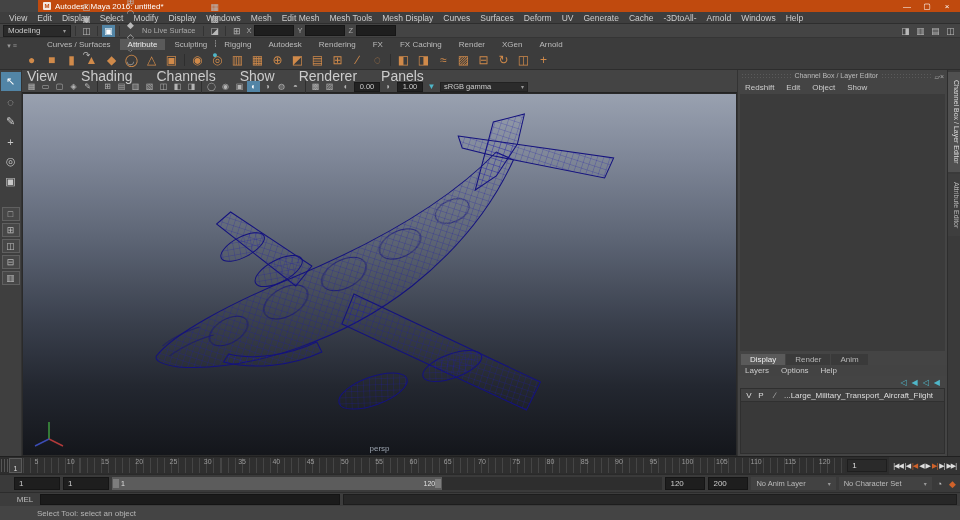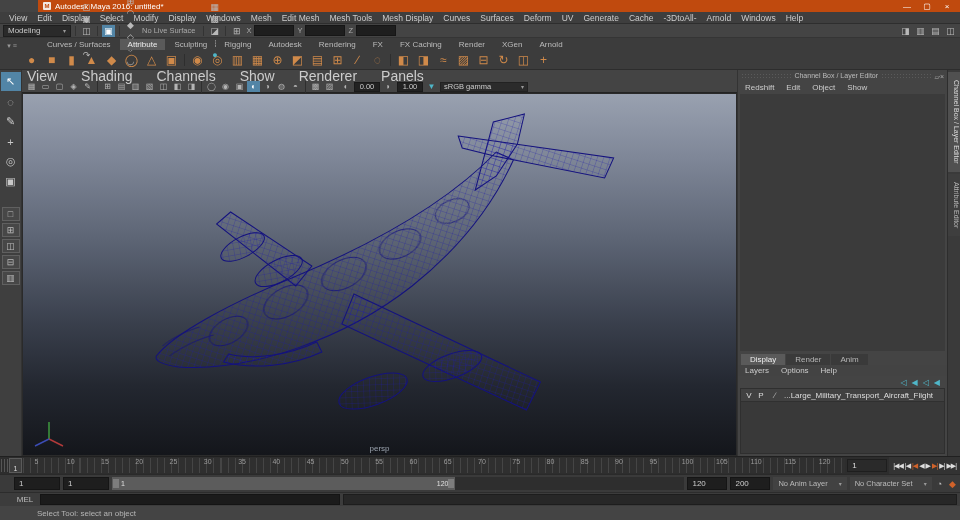--- a/index.html
+++ b/index.html
@@ -104,21 +104,21 @@
   .pb-btn { font-size:7px; color:#ddd; letter-spacing:-1px; white-space:nowrap; }
   .pb-btn.orange { color:#d0622a; }
 
   
   .range-row { height:18px; display:flex; align-items:center; gap:3px; padding:0 2px; background:#3a3a3a; border-top:1px solid #2a2a2a; }
   .rs-field { width:46px; height:13px; background:#1e1e1e; border:1px solid #151515; font-size:8px; color:#ccc; display:flex; align-items:center; padding-left:4px; }
   .rs-field.sm { width:40px; }
   .rs-track { flex:1; height:13px; background:#2e2e2e; position:relative; }
   .rs-bar { position:absolute; left:0; top:0; bottom:0; width:60%; background:#5c5c5c; display:flex; align-items:center; justify-content:space-between; font-size:7px; color:#e0e0e0; padding:0 1px; }
   .rs-handle { width:6px; height:9px; background:#7d7d7d; }
-  .rs-dd { height:13px; display:flex; align-items:center; gap:11px; padding:0 5px; font-size:7.5px; color:#bbb; background:#424242; white-space:nowrap;justify-content:flex-end; }
+  .rs-dd { height:13px; display:flex; align-items:center; gap:22px; padding:0 5px; font-size:7.5px; color:#bbb; background:#424242; white-space:nowrap;justify-content:flex-end; }
   .rs-icon { font-size:9px; color:#bbb; padding:0 2px; }
   .rs-icon.orange { color:#d0622a; }
 
   
   .cmd-row { height:14px; display:flex; align-items:center; gap:3px; padding:0 1px; background:#3c3c3c; border-top:1px solid #2c2c2c; }
   .cmd-label { width:24px; text-align:center; font-size:8px; color:#bbb; }
   .cmd-input { width:300px; height:11px; background:#1b1b1b; border:1px solid #141414; }
   .cmd-result { flex:1; height:11px; background:#272727; border:1px solid #1d1d1d; margin-right:2px; }
   .help-row { height:14px; display:flex; align-items:center; background:#444; padding:0 2px; }
   .help-text { font-size:8px; color:#b5b5b5; padding-left:26px; }

